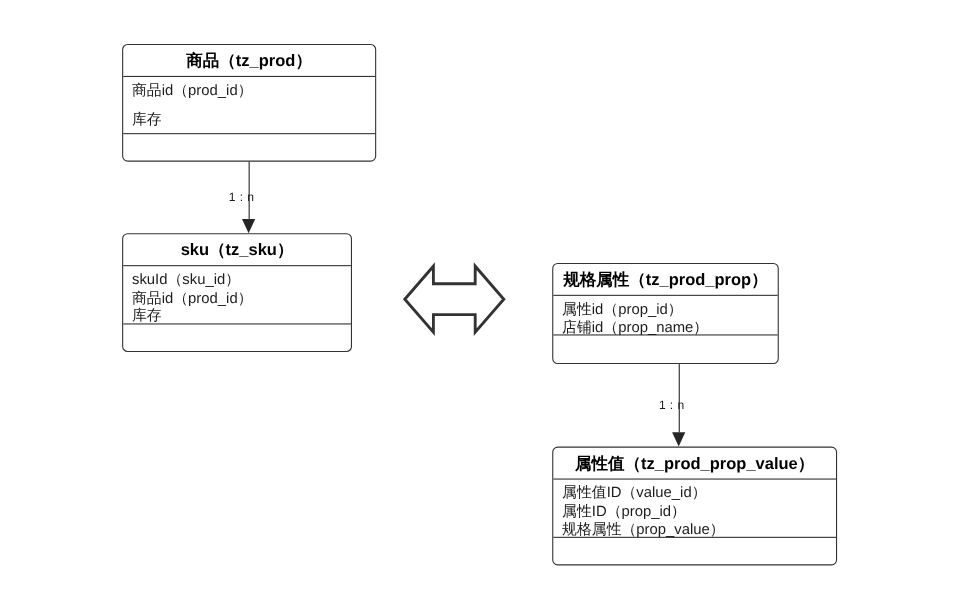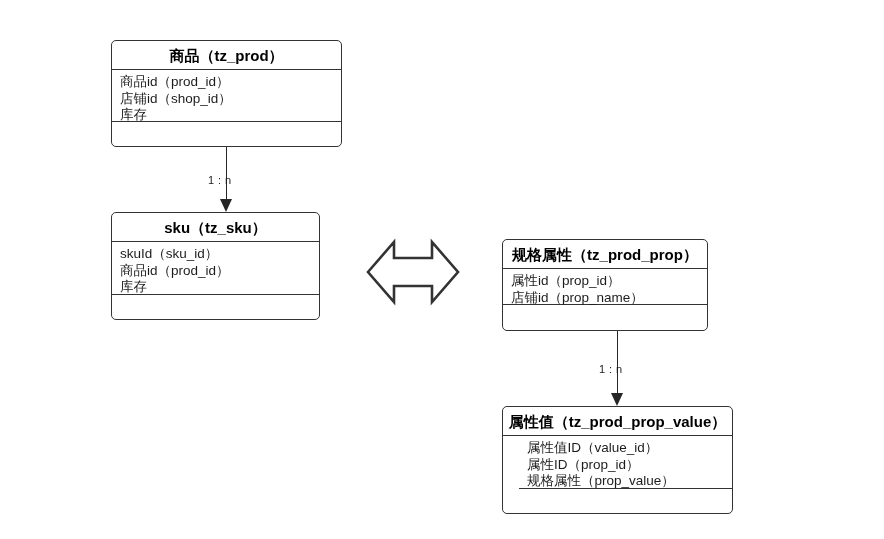--- a/index.html
+++ b/index.html
@@ -67,22 +67,22 @@
   
   #ent-prod        { left: 111px; top: 40px;  width: 231px; height: 107px; }
   #ent-prod .entity-attrs { height: 52px; }
 
   #ent-sku         { left: 111px; top: 212px; width: 209px; height: 108px; }
   #ent-sku .entity-attrs  { height: 53px; }
 
   #ent-prop        { left: 502px; top: 239px; width: 206px; height: 92px; }
   #ent-prop .entity-attrs { height: 36px; }
 
-  #ent-propvalue   { left: 502px; top: 406px; width: 231px; height: 108px; }
-  #ent-propvalue .entity-attrs { height: 53px; margin-left: 16px; }
+  #ent-propvalue   { left: 502px; top: 406px; width: 259px; height: 108px; }
+  #ent-propvalue .entity-attrs { height: 53px; }
 
   
   .connector {
     position: absolute;
   }
   .conn-line {
     position: absolute;
     width: 0;
     border-left: 1.6px solid #262626;
   }
@@ -124,21 +124,20 @@
 </style>
 </head>
 <body>
 
 <div id="canvas">
 
   <div class="entity" id="ent-prod">
     <div class="entity-title">商品（tz_prod）</div>
     <div class="entity-attrs">
       <div class="attr">商品id（prod_id）</div>
-      <div class="attr">店铺id（shop_id）</div>
       <div class="attr">库存</div>
     </div>
     <div class="entity-ops"></div>
   </div>
 
   <div class="entity" id="ent-sku">
     <div class="entity-title">sku（tz_sku）</div>
     <div class="entity-attrs">
       <div class="attr">skuId（sku_id）</div>
       <div class="attr">商品id（prod_id）</div>

